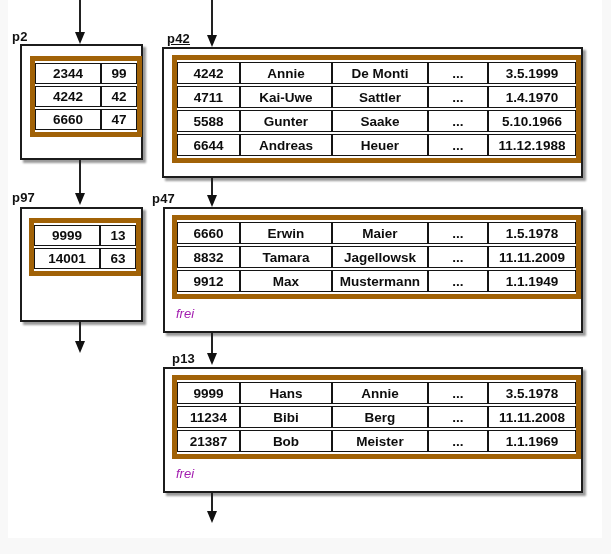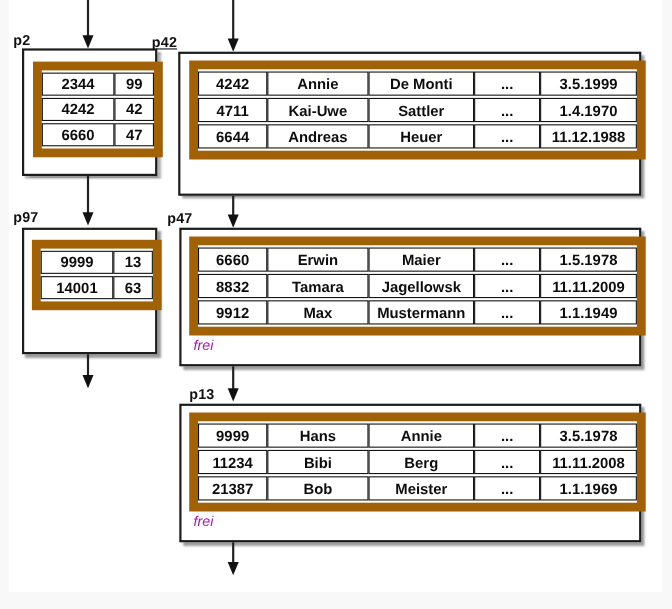--- a/index.html
+++ b/index.html
@@ -25,21 +25,21 @@
     position:absolute;
     font-size:13px;font-weight:bold;color:#111;
     letter-spacing:0.2px;
   }
 
   
   table.rec{
     position:absolute;
     border-collapse:separate;
     border-spacing:0 2px;
-    border:8px solid #a16207;
+    border:5px solid #a16207;
     table-layout:fixed;
   }
   table.rec td{
     border:1px solid #141414;
     text-align:center;
     vertical-align:middle;
     font-size:13.5px;
     font-weight:bold;
     color:#0d0d0d;
     padding:0 2px;
@@ -128,21 +128,21 @@
   <div>
     <div class="aline" style="left:79px;top:322px;height:20px;"></div>
     <div class="ahead" style="left:75px;top:341px;"></div>
   </div>
 
   <div>
     <div class="aline" style="left:211px;top:0;height:36px;"></div>
     <div class="ahead" style="left:207px;top:35px;"></div>
   </div>
 
-  <div class="page-label" style="left:138px;top:31px;text-decoration:underline;">p42</div>
+  <div class="page-label" style="left:167px;top:31px;text-decoration:underline;">p42</div>
   <div class="page-box" style="left:162px;top:47px;width:421px;height:131px;">
     <table class="rec dat" style="left:8px;top:6px;width:405px;">
       <colgroup>
           <col style="width:63px">
           <col style="width:92px">
           <col style="width:96px">
           <col style="width:60px">
           <col style="width:88px">
         </colgroup>
       <tbody>
@@ -154,20 +154,27 @@
         <td>3.5.1999</td>
       </tr>
       <tr>
         <td>4711</td>
         <td>Kai-Uwe</td>
         <td>Sattler</td>
         <td>...</td>
         <td>1.4.1970</td>
       </tr>
       <tr>
+        <td>5588</td>
+        <td>Gunter</td>
+        <td>Saake</td>
+        <td>...</td>
+        <td>5.10.1966</td>
+      </tr>
+      <tr>
         <td>6644</td>
         <td>Andreas</td>
         <td>Heuer</td>
         <td>...</td>
         <td>11.12.1988</td>
       </tr>
     </tbody>
       </table>
   </div>
 

